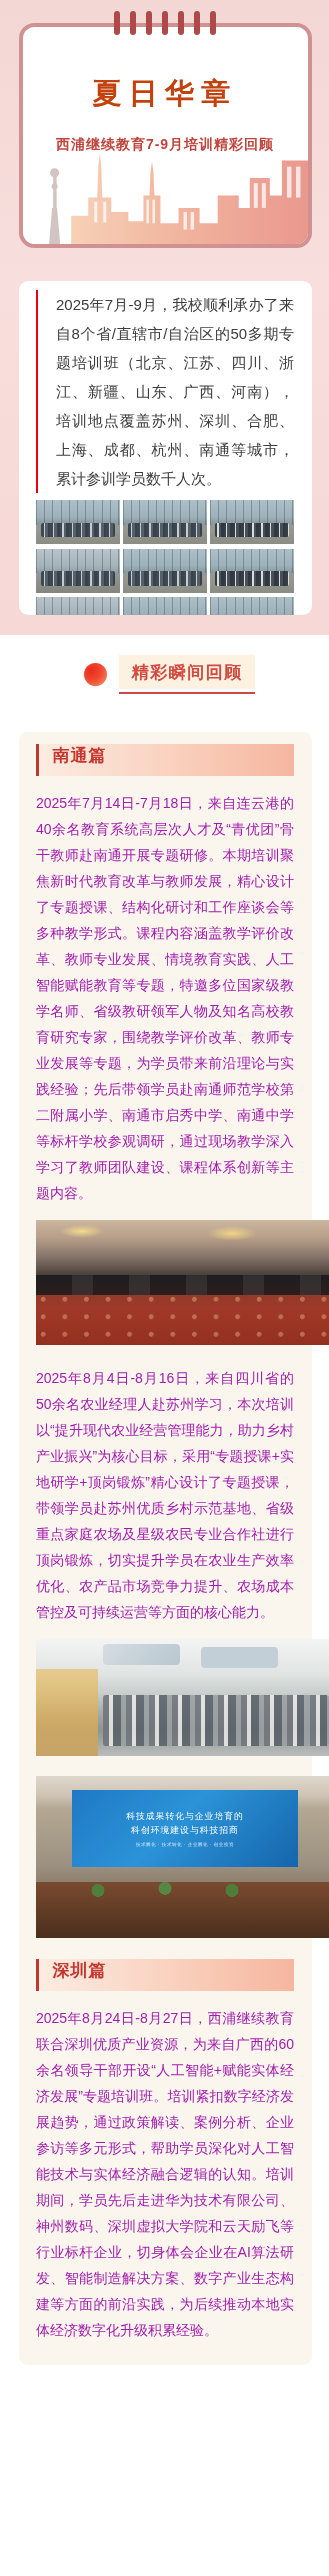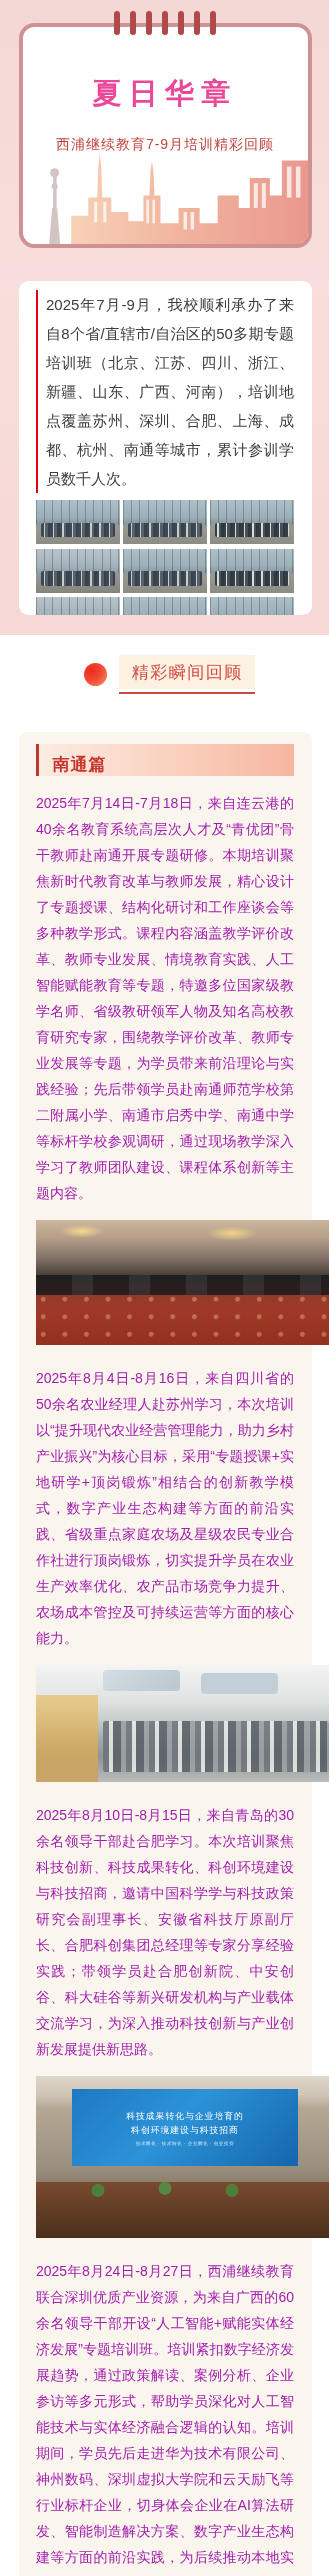--- a/index.html
+++ b/index.html
@@ -9,52 +9,52 @@
 
   
   .hero { position:relative; height:635px;
     background:linear-gradient(180deg,#f2d7d5 0%,#f8dedc 45%,#f6d8d6 100%); }
   .pills { position:absolute; top:11.3px; left:0; right:0; display:flex; justify-content:center; gap:9.3px; z-index:3; }
   .pill { width:6.7px; height:24px; border-radius:4.1px; background:#ae4a49; }
 
   .cover { position:absolute; left:18.5px; right:18.5px; top:23px; height:225px;
     background:#ffffff; border:4.6px solid #cf9191; border-radius:15.5px; overflow:hidden; z-index:2; }
   .cover-title { margin-top:47px; text-align:center; font-size:29px; font-weight:bold;
-    color:#ec4899; letter-spacing:7.2px; }
-  .cover-sub { margin-top:21.6px; text-align:center; font-size:14px; font-weight:normal;
+    color:#c2410c; letter-spacing:7.2px; }
+  .cover-sub { margin-top:21.6px; text-align:center; font-size:14px; font-weight:bold;
     color:#bf453c; letter-spacing:1px; }
   .skyline { position:absolute; left:0; bottom:0; width:100%; height:98px; }
 
   .intro-card { position:absolute; left:18.5px; right:18.5px; top:281px; height:334px;
     background:#ffffff; border-radius:9.3px; overflow:hidden; z-index:2; }
-  .intro-text { margin:9.3px 17.5px 7.2px; border-left:2.6px solid #e60012; padding-left:8px;
+  .intro-text { margin:9.3px 17.5px 7.2px; border-left:2.6px solid #e60012; padding-left:18px;
     font-size:15px; line-height:29px; text-align:justify; color:#3c3c3c; }
   .photo-grid { margin:0 17.5px; display:grid; grid-template-columns:repeat(3,1fr); gap:4.1px 3.6px; }
   .gphoto { position:relative; height:44px; overflow:hidden;
     background:linear-gradient(180deg,#aebfc7 0%,#9db1ba 38%,#8d9aa0 52%,#97988f 66%,#8b8d85 100%); }
   .gphoto::before { content:""; position:absolute; inset:0 0 45% 0;
     background:repeating-linear-gradient(90deg,rgba(25,45,58,.30) 0 1px,transparent 1px 8.2px); }
   .gphoto::after { content:""; position:absolute; left:6%; right:6%; bottom:16%; height:34%; border-radius:2.1px;
     background:repeating-linear-gradient(90deg,#33404e 0 2.6px,#cfd2cd 2.6px 4.1px,#4e5a66 4.1px 6.7px,#2e3945 6.7px 9.3px); opacity:.9; }
   .gphoto:nth-child(3n)::after { background:repeating-linear-gradient(90deg,#2b333d 0 2.1px,#e3e4df 2.1px 3.6px,#3d4854 3.6px 6.2px,#252e38 6.2px 8.8px); }
   .gphoto:nth-child(4), .gphoto:nth-child(7) {
     background:linear-gradient(180deg,#b9c4c9 0%,#a3b2ba 40%,#8f9aa0 55%,#90918a 70%,#84867e 100%); }
 
   
   .section-heading { margin:20.6px 0 0 84px; display:flex; align-items:center; height:38px; }
   .dot { width:23px; height:23px; border-radius:50%; flex:0 0 auto;
     background:radial-gradient(circle at 32% 32%,#ea2a1c 0%,#f04c33 48%,#fa9a73 100%); margin-right:12.4px; }
-  .heading-box { background:#fdf1e1; padding:5.2px 12.4px; font-size:17px; font-weight:normal;
+  .heading-box { background:#fdf1e1; padding:5.2px 12.4px; font-size:17px; font-weight:bold;
     color:#d14a40; letter-spacing:1.5px; }
   .heading-underline { height:1.5px; border-top:1px solid #c94b44; border-bottom:1px solid #c94b44; margin-top:3.1px; }
 
   
   .content-card { margin:38px 18.5px 0; background:#fbf6ed; border-radius:8.2px; padding:12.4px 17.5px 1px; }
   .city { margin-bottom:20.6px; }
-  .city-head { height:32px; border-left:3.6px solid #c0392f; display:flex; align-items:flex-end;
+  .city-head { height:32px; border-left:3.6px solid #c0392f; display:flex; align-items:flex-start;
     padding-left:13.4px; background:linear-gradient(90deg,#fcece2 0%,#f9cdb9 60%,#f6b6a0 100%); }
   .city-title { font-size:17px; font-weight:bold; color:#c5372e; letter-spacing:1px; }
   .city-text { margin:14.4px 0 13.4px; font-size:14px; line-height:26px; text-align:justify; color:#a21caf; }
   .photo { position:relative; width:298px; margin:0 auto; overflow:hidden; }
 
   
   .photo.nantong { height:125px;
     background:
       radial-gradient(ellipse 31px 9.3px at 46px 11.3px,#f5d98c 0%,rgba(245,217,140,0) 70%),
       radial-gradient(ellipse 36px 10.3px at 196px 13.4px,#f2d386 0%,rgba(242,211,134,0) 70%),
@@ -169,38 +169,40 @@
 
     <section class="city">
       <div class="city-head">
         <span class="city-title">南通篇</span>
       </div>
       <p class="city-text">2025年7月14日-7月18日，来自连云港的40余名教育系统高层次人才及“青优团”骨干教师赴南通开展专题研修。本期培训聚焦新时代教育改革与教师发展，精心设计了专题授课、结构化研讨和工作座谈会等多种教学形式。课程内容涵盖教学评价改革、教师专业发展、情境教育实践、人工智能赋能教育等专题，特邀多位国家级教学名师、省级教研领军人物及知名高校教育研究专家，围绕教学评价改革、教师专业发展等专题，为学员带来前沿理论与实践经验；先后带领学员赴南通师范学校第二附属小学、南通市启秀中学、南通中学等标杆学校参观调研，通过现场教学深入学习了教师团队建设、课程体系创新等主题内容。</p>
       <div class="photo nantong"></div>
     </section>
 
     <section class="city">
-      <p class="city-text">2025年8月4日-8月16日，来自四川省的50余名农业经理人赴苏州学习，本次培训以“提升现代农业经营管理能力，助力乡村产业振兴”为核心目标，采用“专题授课+实地研学+顶岗锻炼”相结合的创新教学模式，数字产业生态构建等方面的前沿实践、省级重点家庭农场及星级农民专业合作社进行顶岗锻炼，切实提升学员在农业生产效率优化、农产品市场竞争力提升、农场成本管控及可持续运营等方面的核心能力。</p>
+      <p class="city-text">2025年8月4日-8月16日，来自四川省的50余名农业经理人赴苏州学习，本次培训以“提升现代农业经营管理能力，助力乡村产业振兴”为核心目标，采用“专题授课+实地研学+顶岗锻炼”精心设计了专题授课，带领学员赴苏州优质乡村示范基地、省级重点家庭农场及星级农民专业合作社进行顶岗锻炼，切实提升学员在农业生产效率优化、农产品市场竞争力提升、农场成本管控及可持续运营等方面的核心能力。</p>
       <div class="photo suzhou">
         <div class="su-crowd"></div>
       </div>
     </section>
 
     <section class="city">
-      <p class="city-text">2025年8月10日-8月15日，来自青岛的30余名领导干部赴合肥学习。本次培训聚焦科技创新、科技成果转化、科创环境建设与科技招商，邀请中国科学学与科技政策研究会副理事长、安徽省科技厅原副厅长、合肥科创集团总经理等专家分享经验实践；带领学员赴合肥创新院、中安创谷、科大硅谷等新兴研发机构与产业载体交流学习，为深入推动科技创新与产业创新发展提供新思路。</p>
       <div class="photo hefei">
         <div class="hf-screen">
           <div class="hf-line">科技成果转化与企业培育的</div>
           <div class="hf-line">科创环境建设与科技招商</div>
           <div class="hf-tag">技术孵化 · 技术转化 · 企业孵化 · 创业投资</div>
         </div>
       </div>
     </section>
 
     <section class="city">
+      <div class="city-head">
+        <span class="city-title">深圳篇</span>
+      </div>
       <p class="city-text">2025年8月24日-8月27日，西浦继续教育联合深圳优质产业资源，为来自广西的60余名领导干部开设“人工智能+赋能实体经济发展”专题培训班。培训紧扣数字经济发展趋势，通过政策解读、案例分析、企业参访等多元形式，帮助学员深化对人工智能技术与实体经济融合逻辑的认知。培训期间，学员先后走进华为技术有限公司、神州数码、深圳虚拟大学院和云天励飞等行业标杆企业，切身体会企业在AI算法研发、智能制造解决方案、数字产业生态构建等方面的前沿实践，为后续推动本地实体经济数字化升级积累经验。</p>
 
     </section>
 
   </div>
 
 </div>
 
 
 </body></html>

